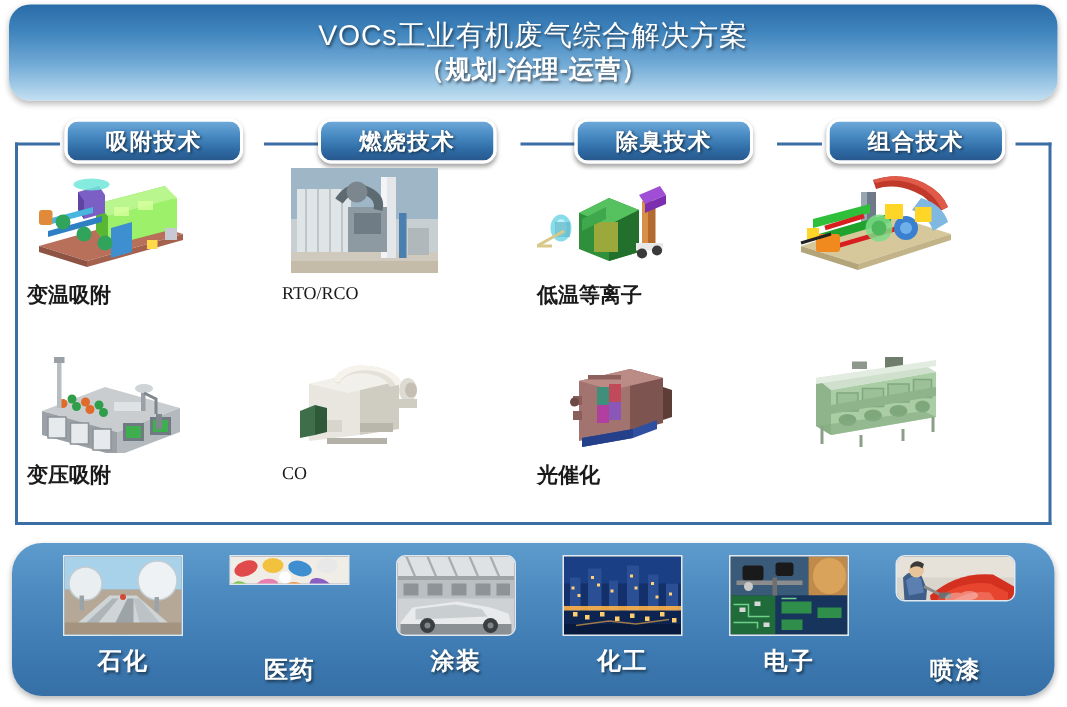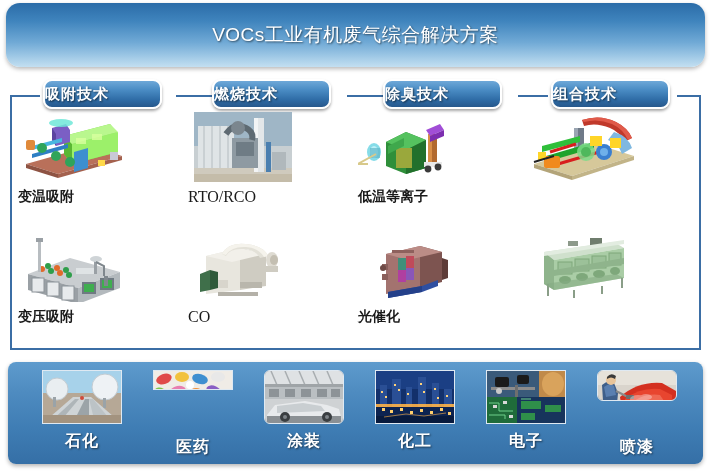--- a/index.html
+++ b/index.html
@@ -48,21 +48,21 @@
   
   .badges{
     position:absolute;left:0;top:79px;width:711px;height:32px;
   }
   .badge{
     position:absolute;top:0;height:30px;
     border-radius:9px;
     border:2px solid #ffffff;
     background:linear-gradient(to bottom,#6ea8d8 0%,#4a8cc4 34%,#2f6ca6 72%,#27588c 100%);
     box-shadow:0 2px 3px rgba(0,0,0,.35);
-    display:flex;align-items:center;
+    display:flex;align-items:center;justify-content:center;
     box-sizing:border-box;
   }
   .badge span{
     color:#ffffff;font-size:15px;font-weight:bold;letter-spacing:1px;
     text-shadow:1px 1px 2px rgba(0,0,0,.6);
   }
 
   
   .cell{
     position:absolute;width:170px;
@@ -70,27 +70,27 @@
   }
   .cell .pic{
     width:110px;height:70px;position:relative;
     display:flex;align-items:center;justify-content:center;
     overflow:hidden;
   }
   .cell .cap{
     margin-top:6px;font-size:14px;color:#1a1a1a;font-weight:bold;white-space:nowrap;
   }
   .cell .cap.serif{
-    font-family:"Liberation Serif","DejaVu Serif",serif;font-weight:normal;font-size:16px;
+    font-family:"Liberation Serif","DejaVu Serif",serif;font-weight:normal;font-size:12px;
   }
 
   
   .industry-bar{
     position:absolute;left:8px;top:362px;width:695px;height:102px;
-    border-radius:8px;
+    border-radius:20px;
     background:linear-gradient(to bottom,#5e9bcd 0%,#4e8bc0 30%,#3f7db4 65%,#356f a6 100%);
     background:linear-gradient(to bottom,#5e9bcd 0%,#4e8bc0 30%,#3f7db4 65%,#356fa6 100%);
     box-shadow:0 2px 4px rgba(0,0,0,.3);
   }
   .ind{
     position:absolute;top:8px;width:104px;height:88px;
     display:flex;flex-direction:column;align-items:center;
   }
   .ind .thumb{
     width:78px;height:52px;border:1px solid #dfe9f2;
@@ -101,20 +101,21 @@
     margin-top:7px;color:#ffffff;font-size:16px;font-weight:bold;
     text-shadow:1px 1px 2px rgba(0,0,0,.55);letter-spacing:1px;
   }
   svg{display:block;}
 </style>
 </head>
 <body>
 
 <div class="title-banner">
   <div class="title-line1">VOCs工业有机废气综合解决方案</div>
+  <div class="title-line2">（规划-治理-运营）</div>
 </div>
 
 <div class="frame"></div>
 <div class="frame-top">
   <i style="left:0px;width:30px;"></i>
   <i style="left:166px;width:36px;"></i>
   <i style="left:337px;width:36px;"></i>
   <i style="left:508px;width:30px;"></i>
   <i style="left:667px;width:24px;"></i>
 </div>

